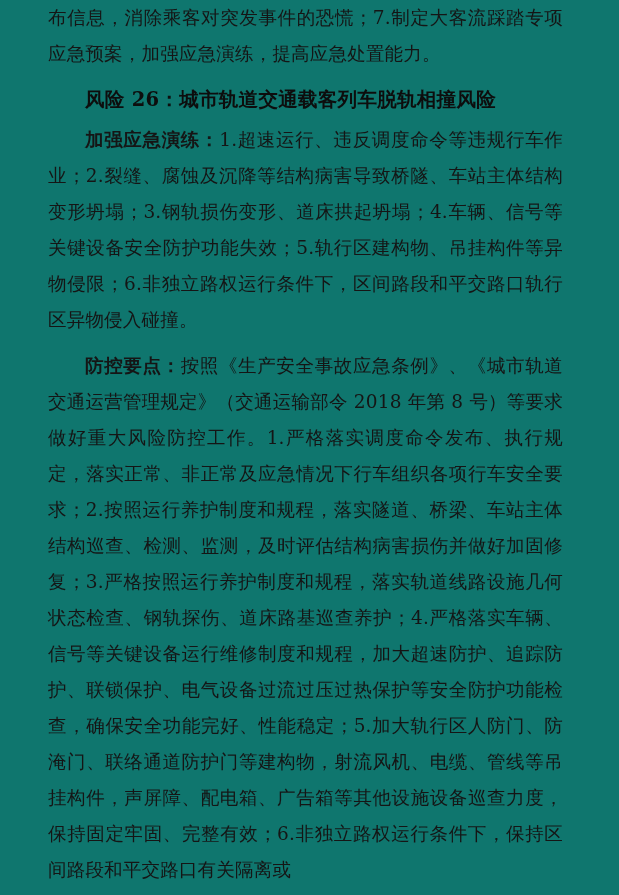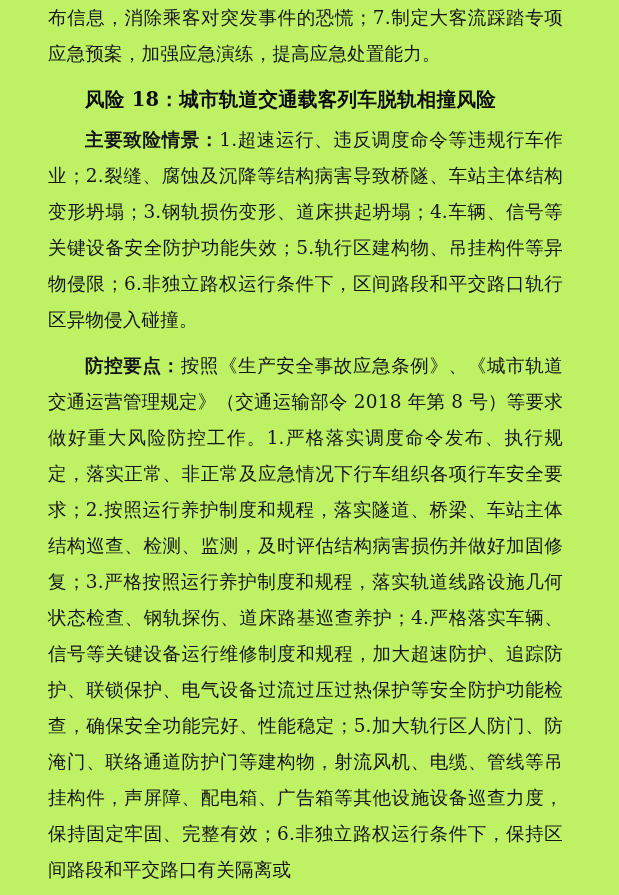--- a/index.html
+++ b/index.html
@@ -13,21 +13,21 @@
     font-family: "DejaVu Serif", "Liberation Serif", serif;
     color: #1a1a1a;
     overflow: hidden;
   }
   .page {
     position: relative;
     width: 619px;
     height: 895px;
     box-sizing: border-box;
     padding: 0 56px 0 48px;
-    background: #bef264;
+    background: #0f766e;
   }
   .para {
     font-size: 18.5px;
     line-height: 36px;
     text-align: justify;
     text-justify: inter-ideograph;
     margin: 0;
     letter-spacing: 0.2px;
     color: #151515;
   }
@@ -58,23 +58,23 @@
 </style>
 </head>
 <body>
 
 <div class="page">
 
   <div class="para">布信息，消除乘客对突发事件的恐慌；7.制定大客流踩踏专项应急预案，加强应急演练，提高应急处置能力。</div>
 
   <div class="block-gap"></div>
 
-  <div class="heading">风险 18：城市轨道交通载客列车脱轨相撞风险</div>
+  <div class="heading">风险 26：城市轨道交通载客列车脱轨相撞风险</div>
 
   <div class="small-gap"></div>
 
-  <div class="para indent"><span class="lead">主要致险情景：</span><span>1.超速运行、违反调度命令等违规行车作业；2.裂缝、腐蚀及沉降等结构病害导致桥隧、车站主体结构变形坍塌；3.钢轨损伤变形、道床拱起坍塌；4.车辆、信号等关键设备安全防护功能失效；5.轨行区建构物、吊挂构件等异物侵限；6.非独立路权运行条件下，区间路段和平交路口轨行区异物侵入碰撞。</span></div>
+  <div class="para indent"><span class="lead">加强应急演练：</span><span>1.超速运行、违反调度命令等违规行车作业；2.裂缝、腐蚀及沉降等结构病害导致桥隧、车站主体结构变形坍塌；3.钢轨损伤变形、道床拱起坍塌；4.车辆、信号等关键设备安全防护功能失效；5.轨行区建构物、吊挂构件等异物侵限；6.非独立路权运行条件下，区间路段和平交路口轨行区异物侵入碰撞。</span></div>
 
   <div class="block-gap"></div>
 
   <div class="para indent"><span class="lead">防控要点：</span><span>按照《生产安全事故应急条例》、《城市轨道交通运营管理规定》（交通运输部令 2018 年第 8 号）等要求做好重大风险防控工作。1.严格落实调度命令发布、执行规定，落实正常、非正常及应急情况下行车组织各项行车安全要求；2.按照运行养护制度和规程，落实隧道、桥梁、车站主体结构巡查、检测、监测，及时评估结构病害损伤并做好加固修复；3.严格按照运行养护制度和规程，落实轨道线路设施几何状态检查、钢轨探伤、</span><span class="underline">道床路基巡查养护</span><span>；4.严格落实车辆、信号等关键设备运行维修制度和规程，加大超速防护、追踪防护、联锁保护、电气设备过流过压过热保护等安全防护功能检查，确保安全功能完好、性能稳定；5.加大轨行区人防门、防淹门、联络通道防护门等建构物，射流风机、电缆、管线等吊挂构件，声屏障、配电箱、广告箱等其他设施设备巡查力度，保持固定牢固、完整有效；6.非独立路权运行条件下，保持区间路段和平交路口有关隔离或</span></div>
 
 </div>
 
 </body></html>

